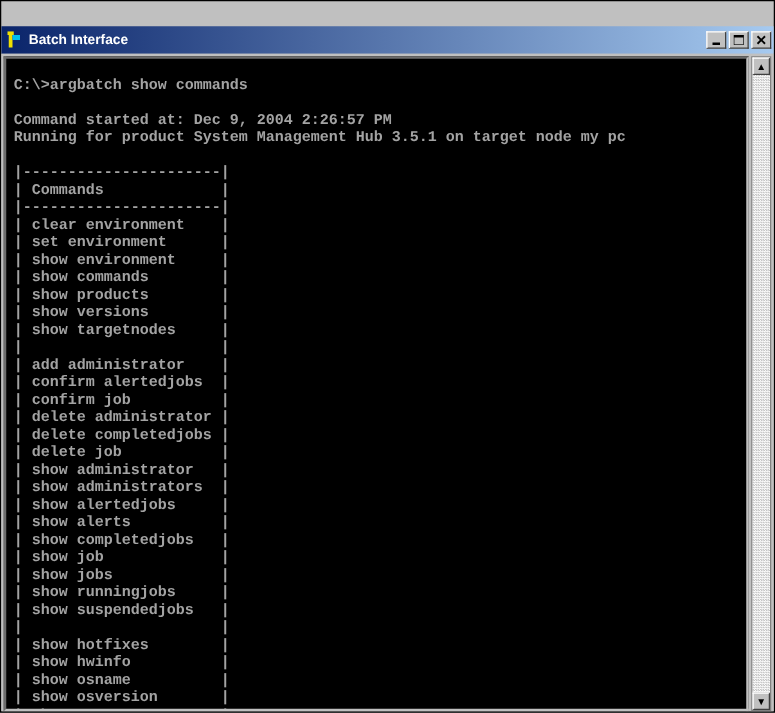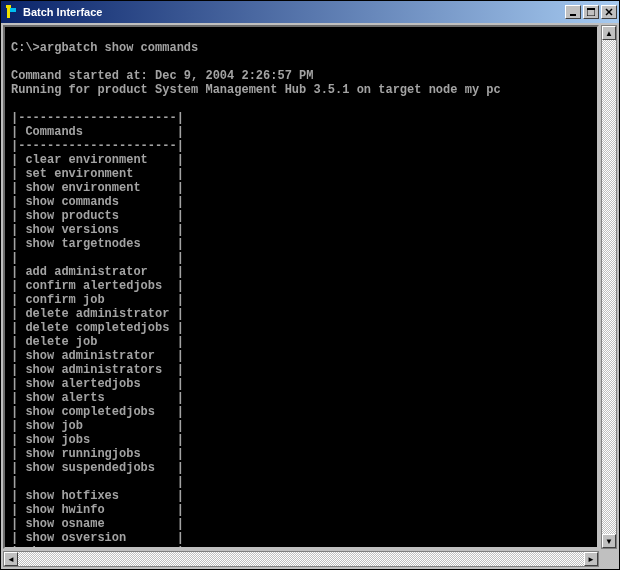--- a/index.html
+++ b/index.html
@@ -11,20 +11,21 @@
   font-size: 11px;
   overflow: hidden;
   border: 1px solid #000;
 }
 .titlebar {
   height: 22px;
   background: linear-gradient(to right, #0a246a, #a6caf0);
   display: flex;
   align-items: center;
   padding: 0 2px;
+  margin-top: 20px;
 }
 .titlebar-icon {
   width: 16px;
   height: 16px;
   margin-right: 4px;
   display: flex;
   align-items: center;
   justify-content: center;
 }
 .titlebar-text {

